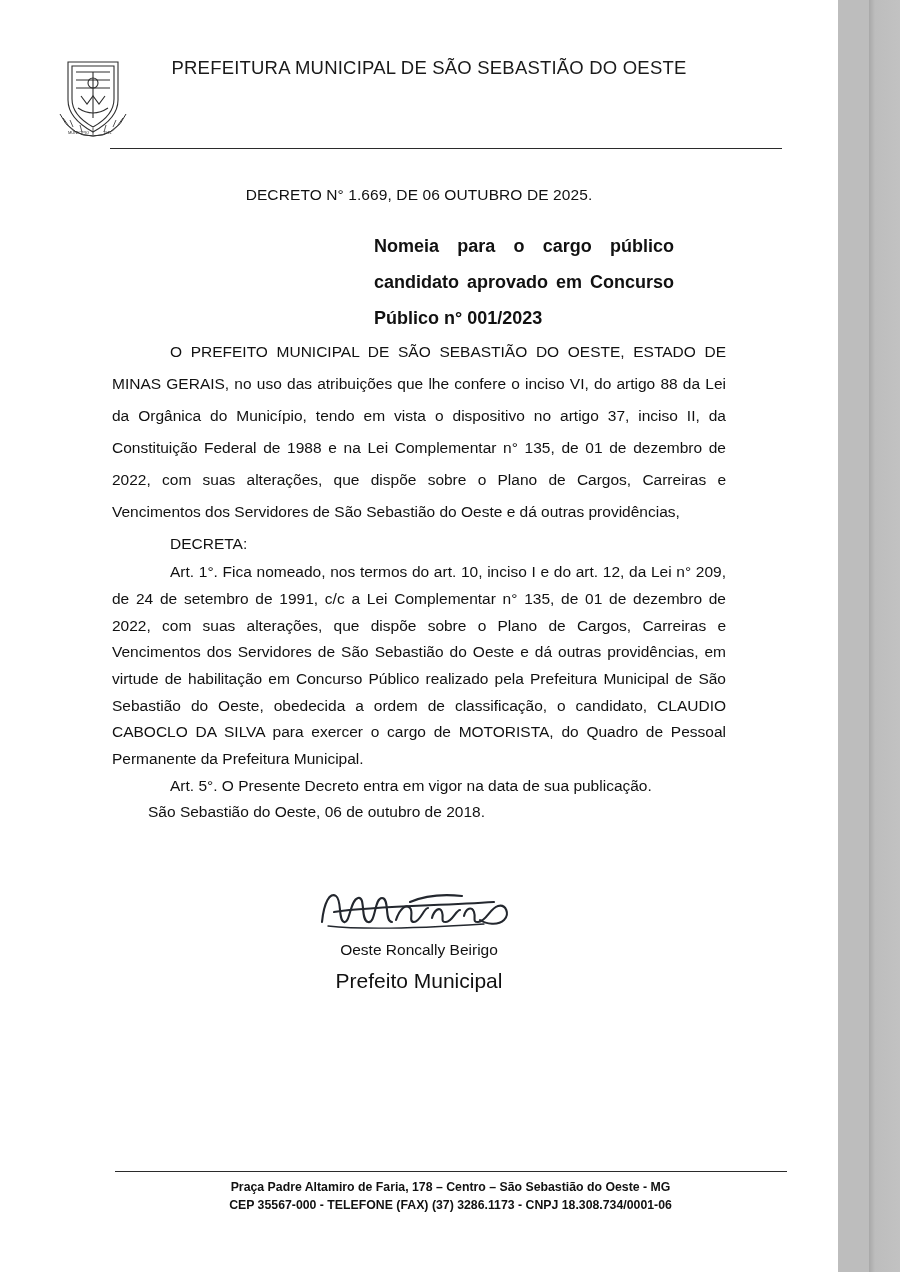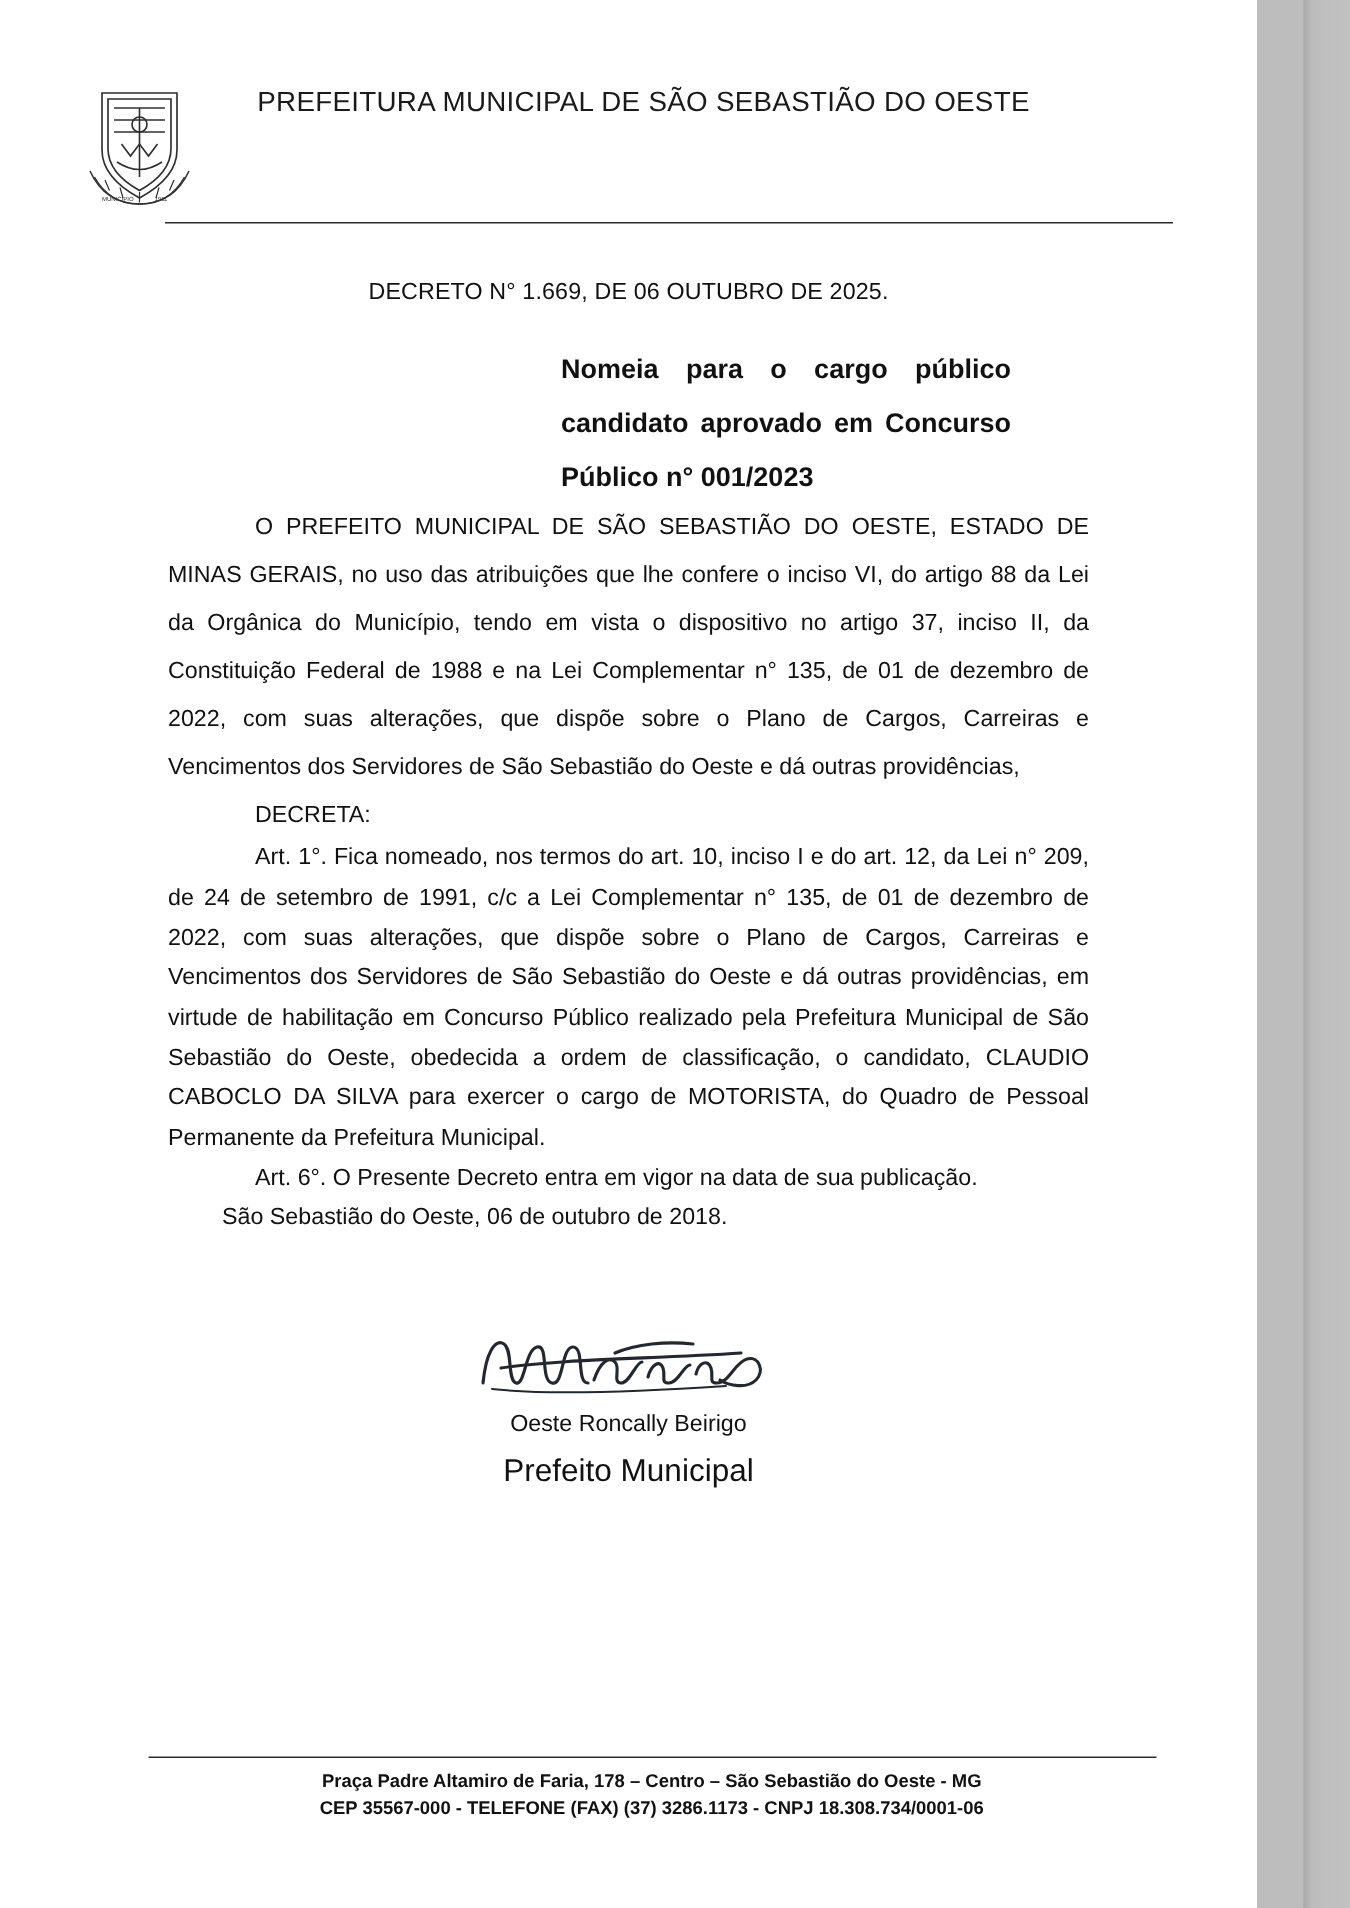--- a/index.html
+++ b/index.html
@@ -146,21 +146,21 @@
     line-height: 1.75;
   }
   .sig-role {
     font-size: 21px;
     line-height: 1.75;
   }
 
   
   .footer {
     position: absolute;
-    left: 0;
+    left: 16px;
     bottom: 58px;
     width: 869px;
   }
   .footer-rule {
     width: 672px;
     height: 1px;
     background: #2b2b2b;
     margin: 0 auto 7px auto;
   }
   .footer-text {
@@ -212,21 +212,21 @@
     <div class="decreto-no">DECRETO N° 1.669, DE 06 OUTUBRO DE 2025.</div>
 
     <div class="ementa">Nomeia para o cargo público candidato aprovado em Concurso Público n° 001/2023</div>
 
     <p class="body-par par-preamble">O PREFEITO MUNICIPAL DE SÃO SEBASTIÃO DO OESTE, ESTADO DE MINAS GERAIS, no uso das atribuições que lhe confere o inciso VI, do artigo 88 da Lei da Orgânica do Município, tendo em vista o dispositivo no artigo 37, inciso II, da Constituição Federal de 1988 e na Lei Complementar n° 135, de 01 de dezembro de 2022, com suas alterações, que dispõe sobre o Plano de Cargos, Carreiras e Vencimentos dos Servidores de São Sebastião do Oeste e dá outras providências,</p>
 
     <p class="body-par par-decreta">DECRETA:</p>
 
     <p class="body-par-tight par-art1">Art. 1°. Fica nomeado, nos termos do art. 10, inciso I e do art. 12, da Lei n° 209, de 24 de setembro de 1991, c/c a Lei Complementar n° 135, de 01 de dezembro de 2022, com suas alterações, que dispõe sobre o Plano de Cargos, Carreiras e Vencimentos dos Servidores de São Sebastião do Oeste e dá outras providências, em virtude de habilitação em Concurso Público realizado pela Prefeitura Municipal de São Sebastião do Oeste, obedecida a ordem de classificação, o candidato, CLAUDIO CABOCLO DA SILVA para exercer o cargo de MOTORISTA, do Quadro de Pessoal Permanente da Prefeitura Municipal.</p>
 
-    <p class="body-par-tight par-art2">Art. 6°. O Presente Decreto entra em vigor na data de sua publicação.</p>
+    <p class="body-par-tight par-art2">Art. 5°. O Presente Decreto entra em vigor na data de sua publicação.</p>
 
     <p class="body-par-tight par-place">São Sebastião do Oeste, 06 de outubro de 2018.</p>
 
     <div class="signature-block">
       <div class="sig-scribble">
         <svg width="210" height="52" viewBox="0 0 210 52" aria-hidden="true">
           <g fill="none" stroke="#23272e" stroke-width="2.1" stroke-linecap="round">
             <path d="M8 40 C10 20 16 10 22 14 C28 18 24 38 30 40 C36 42 36 18 44 16 C52 14 46 38 54 40 C62 42 60 16 68 16 C76 16 70 40 78 40"></path>
             <path d="M82 38 C86 26 92 22 96 26 C100 30 94 40 100 40 C106 40 110 26 114 26"></path>
             <path d="M118 36 C120 28 126 24 128 30 C130 36 126 40 132 40 C138 40 142 28 146 28"></path>

